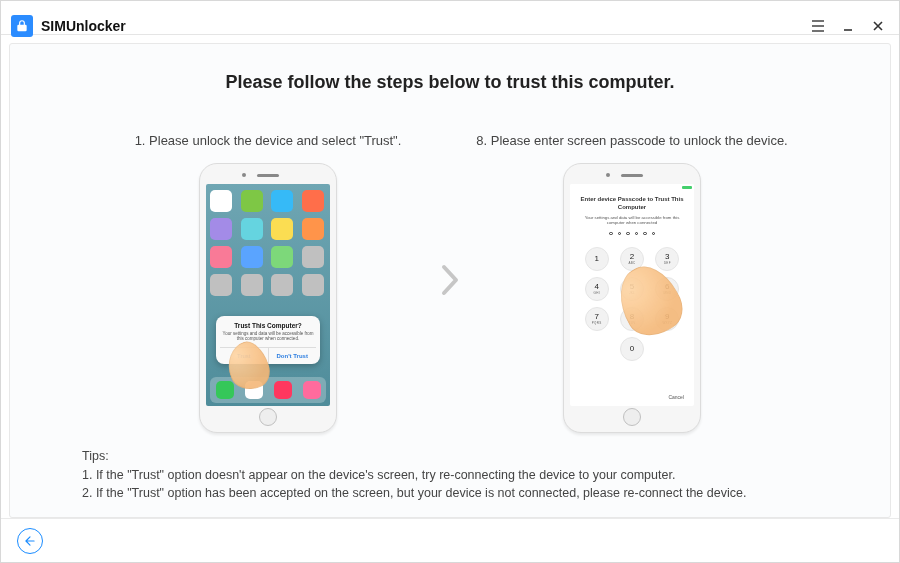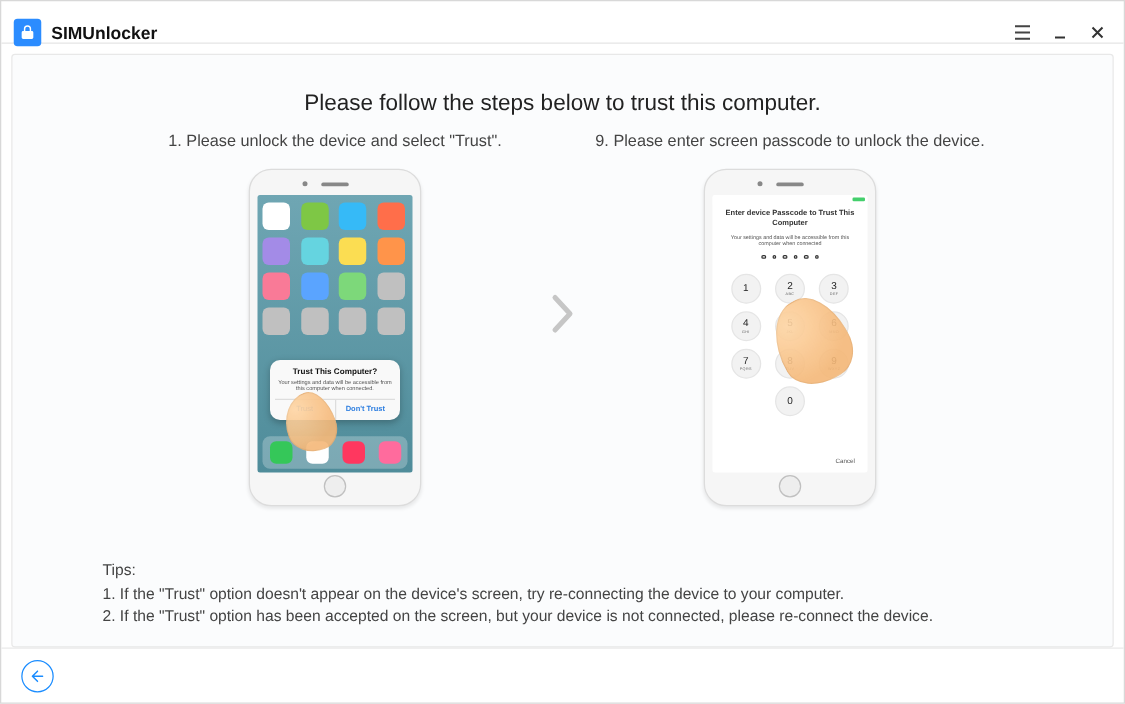--- a/index.html
+++ b/index.html
@@ -49,28 +49,28 @@
     border: 1px solid #e8e8e8;
     border-radius: 3px;
     padding: 28px 28px 14px 28px;
     display: flex;
     flex-direction: column;
     overflow: hidden;
   }
   .heading {
     text-align: center;
     font-size: 18px;
-    font-weight: 400;
+    font-weight: 700;
     color: #222;
   }
   .steps {
     display: flex;
     align-items: center;
     justify-content: center;
-    margin-top: 12px;
+    margin-top: 40px;
     gap: 12px;
   }
   .step { width: 320px; }
   .step-label { font-size: 13px; color: #444; text-align: center; height: 18px; }
   .phone-wrap { display: flex; justify-content: center; margin-top: 12px; }
   
   .phone {
     width: 138px;
     height: 270px;
     background: #f6f6f6;
@@ -276,21 +276,21 @@
       </div>
     </div>
 
     <div class="arrow">
       <svg width="20" height="34" viewBox="0 0 20 34">
           <path fill="none" stroke="#c6c6c6" stroke-width="4" stroke-linecap="round" stroke-linejoin="round" d="M4 4l12 13L4 30"></path>
         </svg>
     </div>
 
     <div class="step">
-      <div class="step-label">9. Please enter screen passcode to unlock the device.</div>
+      <div class="step-label">8. Please enter screen passcode to unlock the device.</div>
       <div class="phone-wrap">
         <div class="phone">
           <div class="camera"></div>
             <div class="speaker"></div>
             <div class="home-btn"></div>
           <div class="screen white">
             <div class="status-bar"></div>
             <div class="pc-title">Enter device Passcode to Trust This Computer</div>
             <div class="pc-sub">Your settings and data will be accessible from this computer when connected</div>
             <div class="pc-dots">

